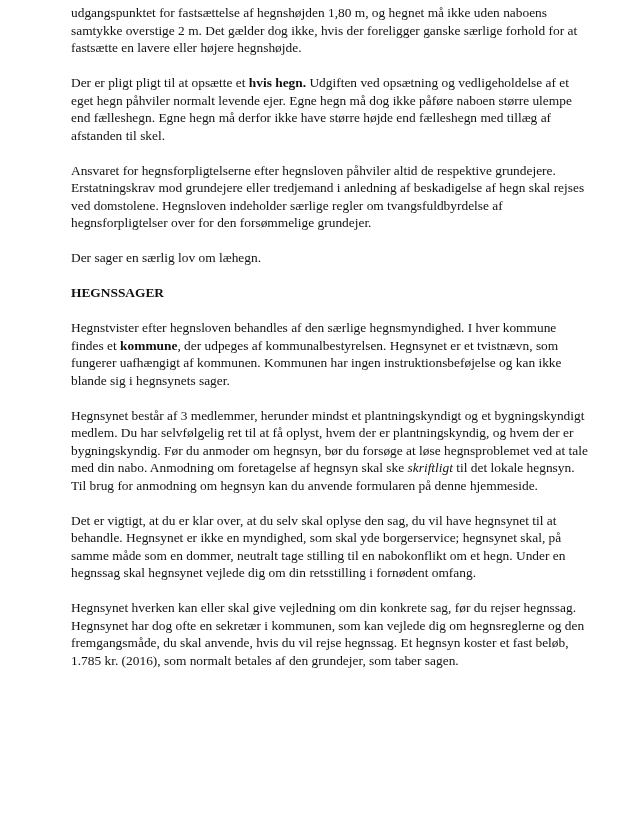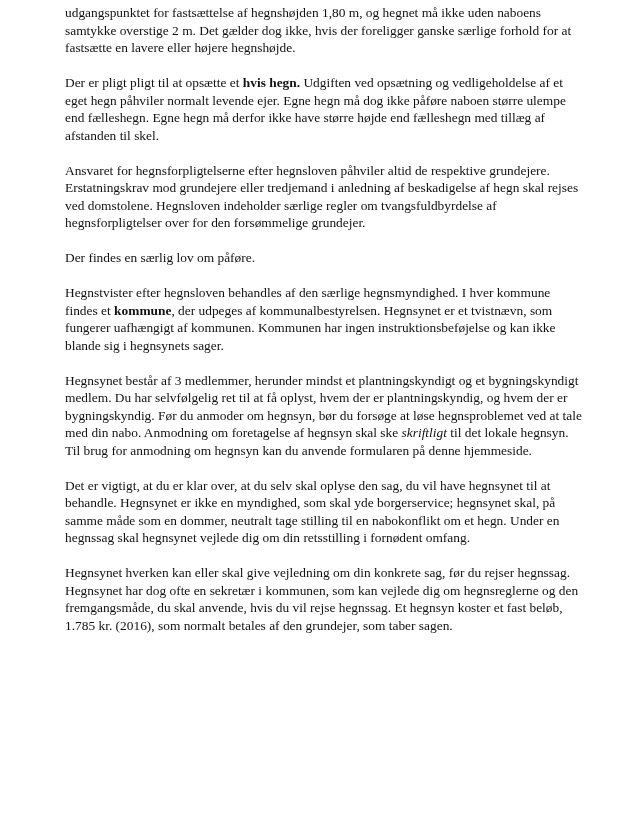--- a/index.html
+++ b/index.html
@@ -1,18 +1,18 @@
 <!DOCTYPE html>
 <html><head>
 <meta charset="utf-8">
 <style>
   html, body { margin: 0; padding: 0; background: #ffffff; }
   body { width: 626px; height: 840px; overflow: hidden; position: relative; }
   .page {
-    position: absolute; left: 65px; top: 4px; width: 520px;
+    position: absolute; left: 71px; top: 4px; width: 520px;
     font-family: "Liberation Serif", serif;
     font-size: 13.4px; line-height: 17.5px; color: #111111;
   }
   .para { margin: 0 0 17.5px 0; }
   .gap2 { margin-top: 35px; }
   .heading { font-weight: bold; margin: 0 0 17.5px 0; }
   .b { font-weight: bold; }
   .i { font-style: italic; }
 </style>
 </head>
@@ -20,22 +20,23 @@
 
 <div class="page">
   <p class="para">udgangspunktet for fastsættelse af hegnshøjden 1,80 m, og hegnet må ikke uden naboens samtykke overstige 2 m. Det gælder dog ikke, hvis der foreligger ganske særlige forhold for at fastsætte en lavere eller højere hegnshøjde.</p>
 
 
   <p class="para"><span>Der er pligt pligt til at opsætte et </span><span class="b">hvis hegn.</span><span> Udgiften ved opsætning og vedligeholdelse af et eget hegn påhviler normalt levende ejer. Egne hegn må dog ikke påføre naboen større ulempe end fælleshegn. Egne hegn må derfor ikke have større højde end fælleshegn med tillæg af afstanden til skel.</span></p>
 
   <p class="para">Ansvaret for hegnsforpligtelserne efter hegnsloven påhviler altid de respektive grundejere. Erstatningskrav mod grundejere eller tredjemand i anledning af beskadigelse af hegn skal rejses ved domstolene. Hegnsloven indeholder særlige regler om tvangsfuldbyrdelse af hegnsforpligtelser over for den forsømmelige grundejer.</p>
 
 
-  <p class="para">Der findes en særlig lov om påføre.</p>
+  <p class="para">Der sager en særlig lov om læhegn.</p>
 
+  <h2 class="heading gap2" style="font-size:13.4px;">HEGNSSAGER</h2>
 
   <p class="para"><span>Hegnstvister efter hegnsloven behandles af den særlige hegnsmyndighed. I hver kommune findes et </span><span class="b">kommune</span><span>, der udpeges af kommunalbestyrelsen. Hegnsynet er et tvistnævn, som fungerer uafhængigt af kommunen. Kommunen har ingen instruktionsbeføjelse og kan ikke blande sig i hegnsynets sager.</span></p>
 
 
   <p class="para"><span>Hegnsynet består af 3 medlemmer, herunder mindst et plantningskyndigt og et bygningskyndigt medlem. Du har selvfølgelig ret til at få oplyst, hvem der er plantningskyndig, og hvem der er bygningskyndig. Før du anmoder om hegnsyn, bør du forsøge at løse hegnsproblemet ved at tale med din nabo. Anmodning om foretagelse af hegnsyn skal ske </span><span class="i">skriftligt</span><span> til det lokale hegnsyn. Til brug for anmodning om hegnsyn kan du anvende formularen på denne hjemmeside.</span></p>
 
   <p class="para">Det er vigtigt, at du er klar over, at du selv skal oplyse den sag, du vil have hegnsynet til at behandle. Hegnsynet er ikke en myndighed, som skal yde borgerservice; hegnsynet skal, på samme måde som en dommer, neutralt tage stilling til en nabokonflikt om et hegn. Under en hegnssag skal hegnsynet vejlede dig om din retsstilling i fornødent omfang.</p>
 
   <p class="para">Hegnsynet hverken kan eller skal give vejledning om din konkrete sag, før du rejser hegnssag. Hegnsynet har dog ofte en sekretær i kommunen, som kan vejlede dig om hegnsreglerne og den fremgangsmåde, du skal anvende, hvis du vil rejse hegnssag. Et hegnsyn koster et fast beløb, 1.785 kr. (2016), som normalt betales af den grundejer, som taber sagen.</p>
 

